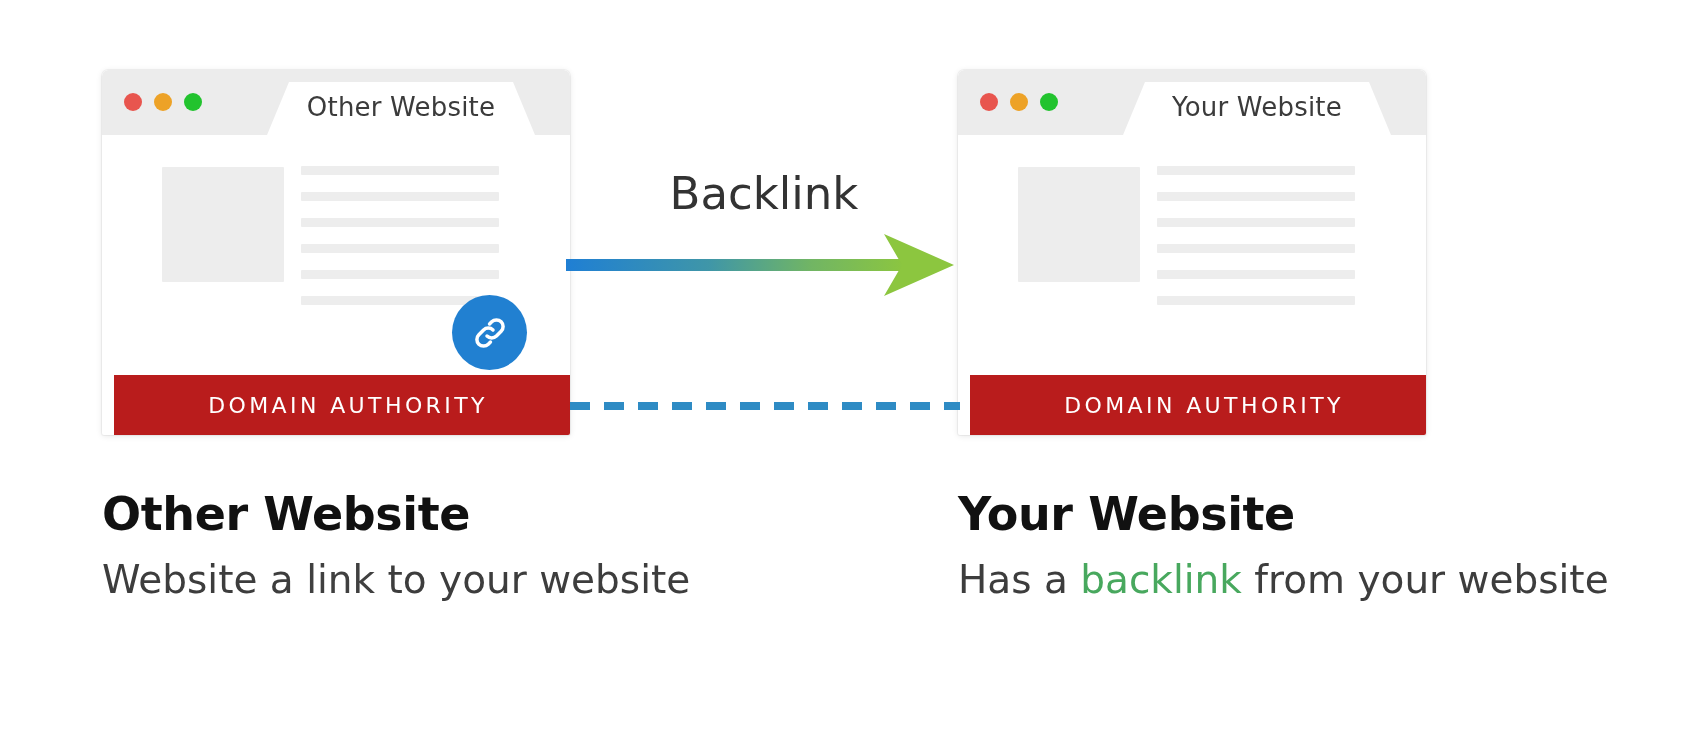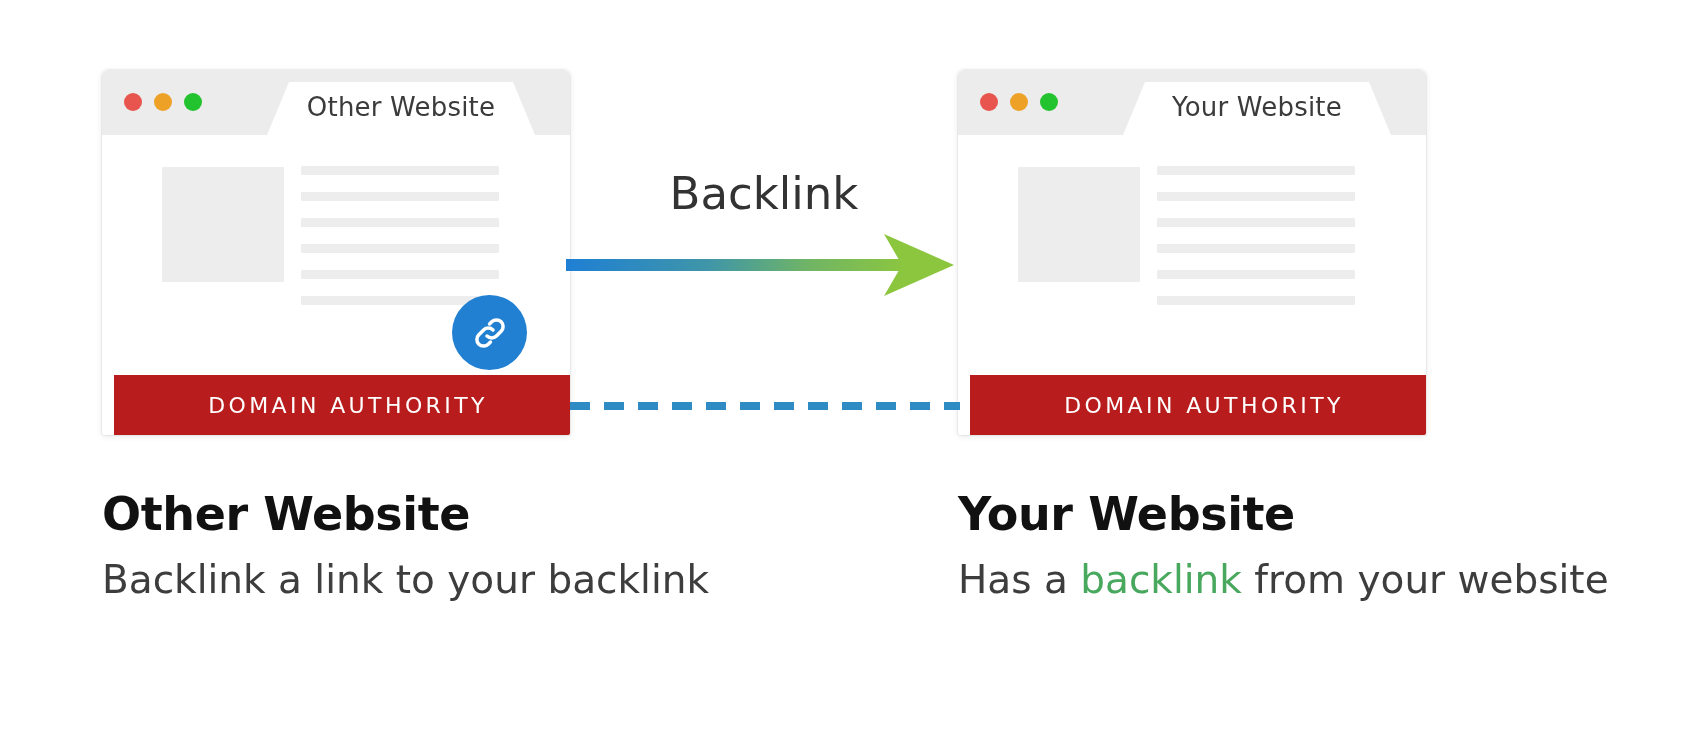--- a/index.html
+++ b/index.html
@@ -296,21 +296,21 @@
   </div>
 
   <div class="dashed-connector">
     <svg width="390" height="8" viewBox="0 0 390 8" xmlns="http://www.w3.org/2000/svg">
       <line x1="0" y1="4" x2="390" y2="4" stroke="#2e8bc4" stroke-width="8" stroke-dasharray="20 14"></line>
     </svg>
   </div>
 
   <div class="caption-block left">
     <div class="caption-title">Other Website</div>
-    <div class="caption-sub"><span>Backlink a </span><span class="hl-link">link</span><span> to your backlink</span></div>
+    <div class="caption-sub"><span>Website a </span><span class="hl-link">link</span><span> to your website</span></div>
   </div>
 
   <div class="caption-block right">
     <div class="caption-title">Your Website</div>
     <div class="caption-sub"><span>Has a </span><span class="hl-backlink">backlink</span><span> from your website</span></div>
   </div>
 
 </div>
 
 </body></html>

